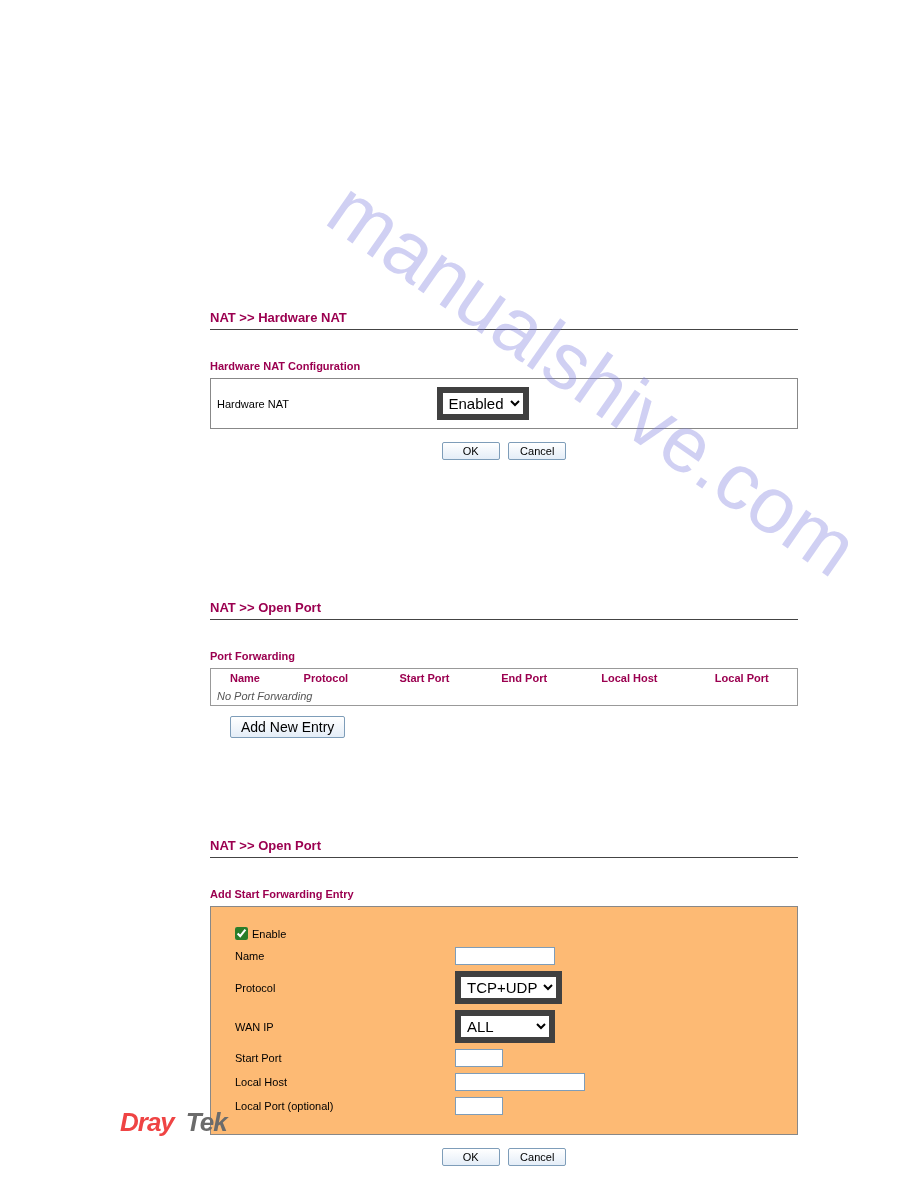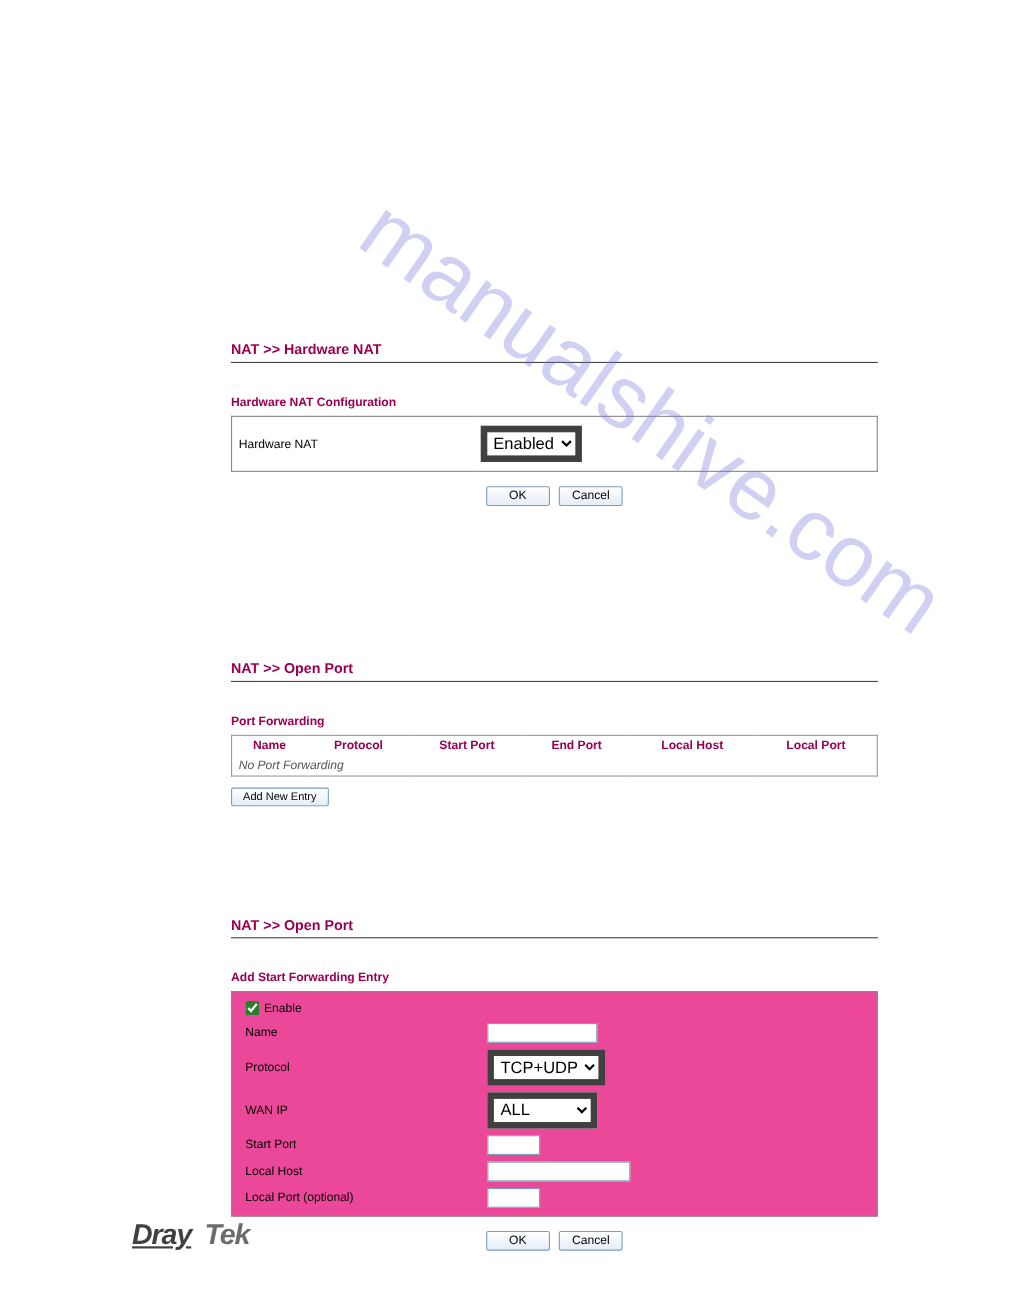--- a/index.html
+++ b/index.html
@@ -75,33 +75,34 @@
     padding: 3px 4px;
     text-align: center;
   }
   .pf-table td {
     padding: 3px 6px;
     font-style: italic;
     color: #555;
   }
   .add-entry-btn {
     display: inline-block;
-    font-size: 10px;
+    font-size: 14px;
     padding: 2px 10px;
     border: 1px solid #7e9db9;
     background: linear-gradient(#fff, #e4edf7);
     cursor: pointer;
     border-radius: 2px;
     margin-top: 10px;
+    margin-left: 20px;
   }
   .form-box {
     border: 1px solid #888;
-    padding: 4px;
-    font-size: 11px;
-    background: #ec4899;
+    padding: 16px;
+    font-size: 11px;
+    background: #fdba74;
   }
   .form-row {
     display: flex;
     align-items: center;
     padding: 3px 8px;
   }
   .form-row .lbl {
     width: 220px;
   }
   .form-row input[type="text"] {
@@ -124,21 +125,21 @@
   }
   .logo {
     position: absolute;
     left: 120px;
     bottom: 50px;
     font-size: 26px;
     font-weight: bold;
     font-style: italic;
     letter-spacing: -1px;
   }
-  .logo .dray { color: #404040; text-decoration: underline; }
+  .logo .dray { color: #ef4444; }
   .logo .tek { color: #6b6b6b; margin-left: 12px; }
   .watermark {
     position: absolute;
     top: 300px;
     left: 100px;
     width: 700px;
     height: 700px;
     transform: rotate(35deg);
     font-size: 80px;
     color: rgba(120, 120, 220, 0.35);

